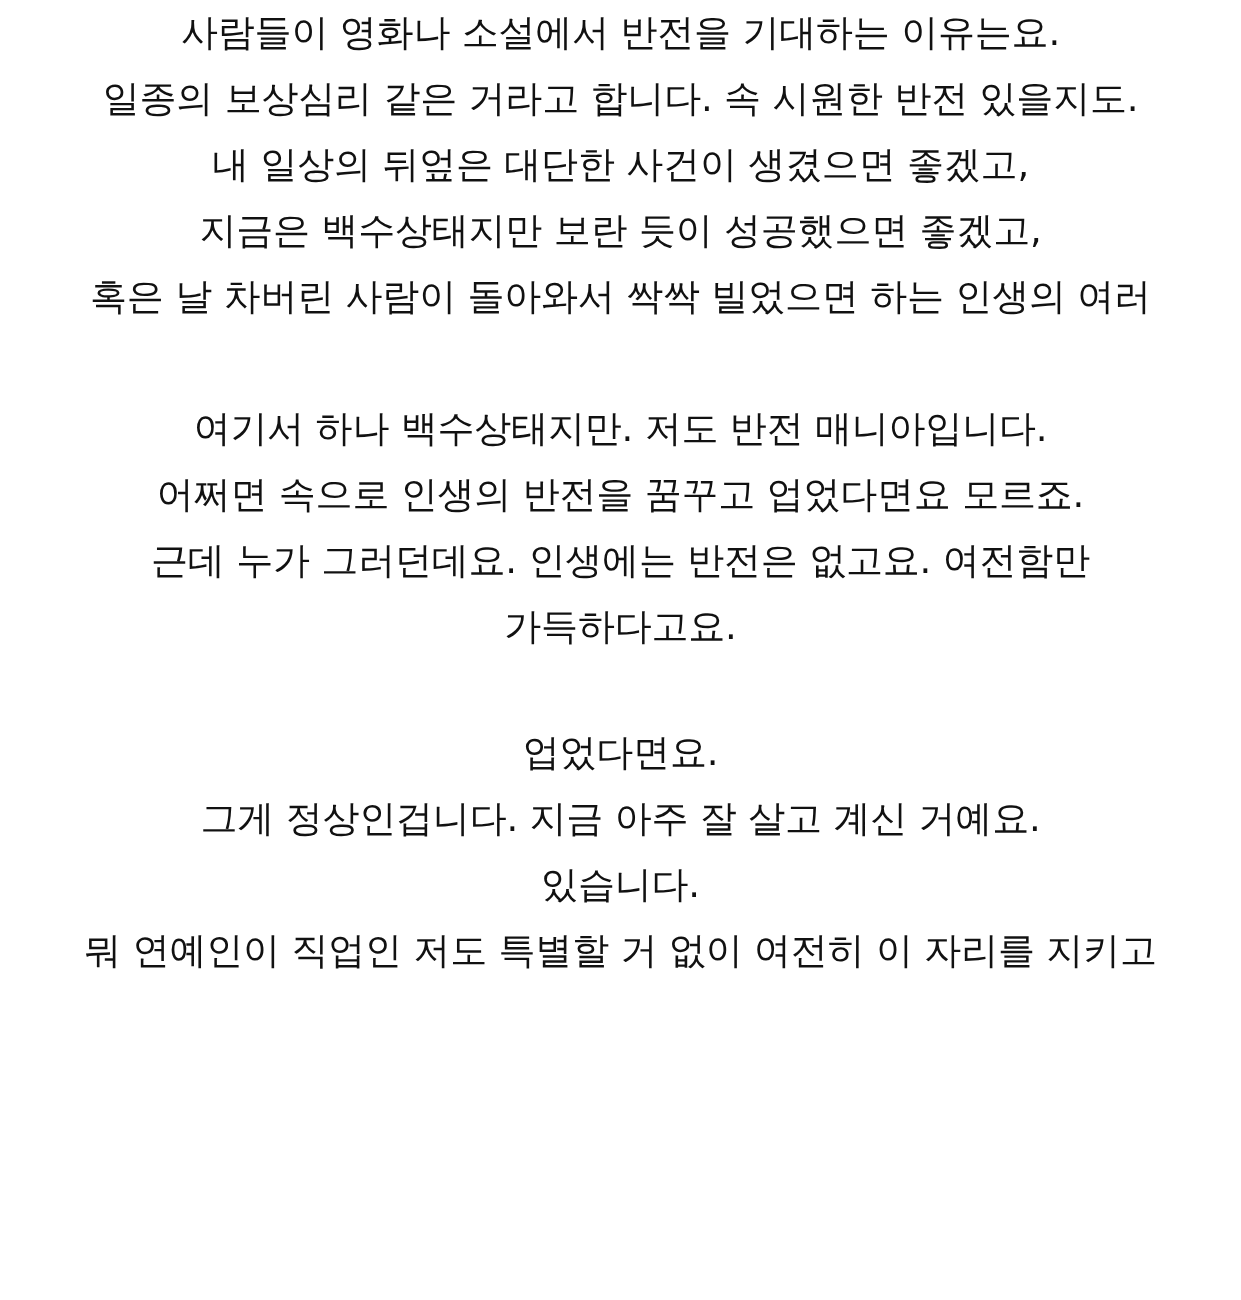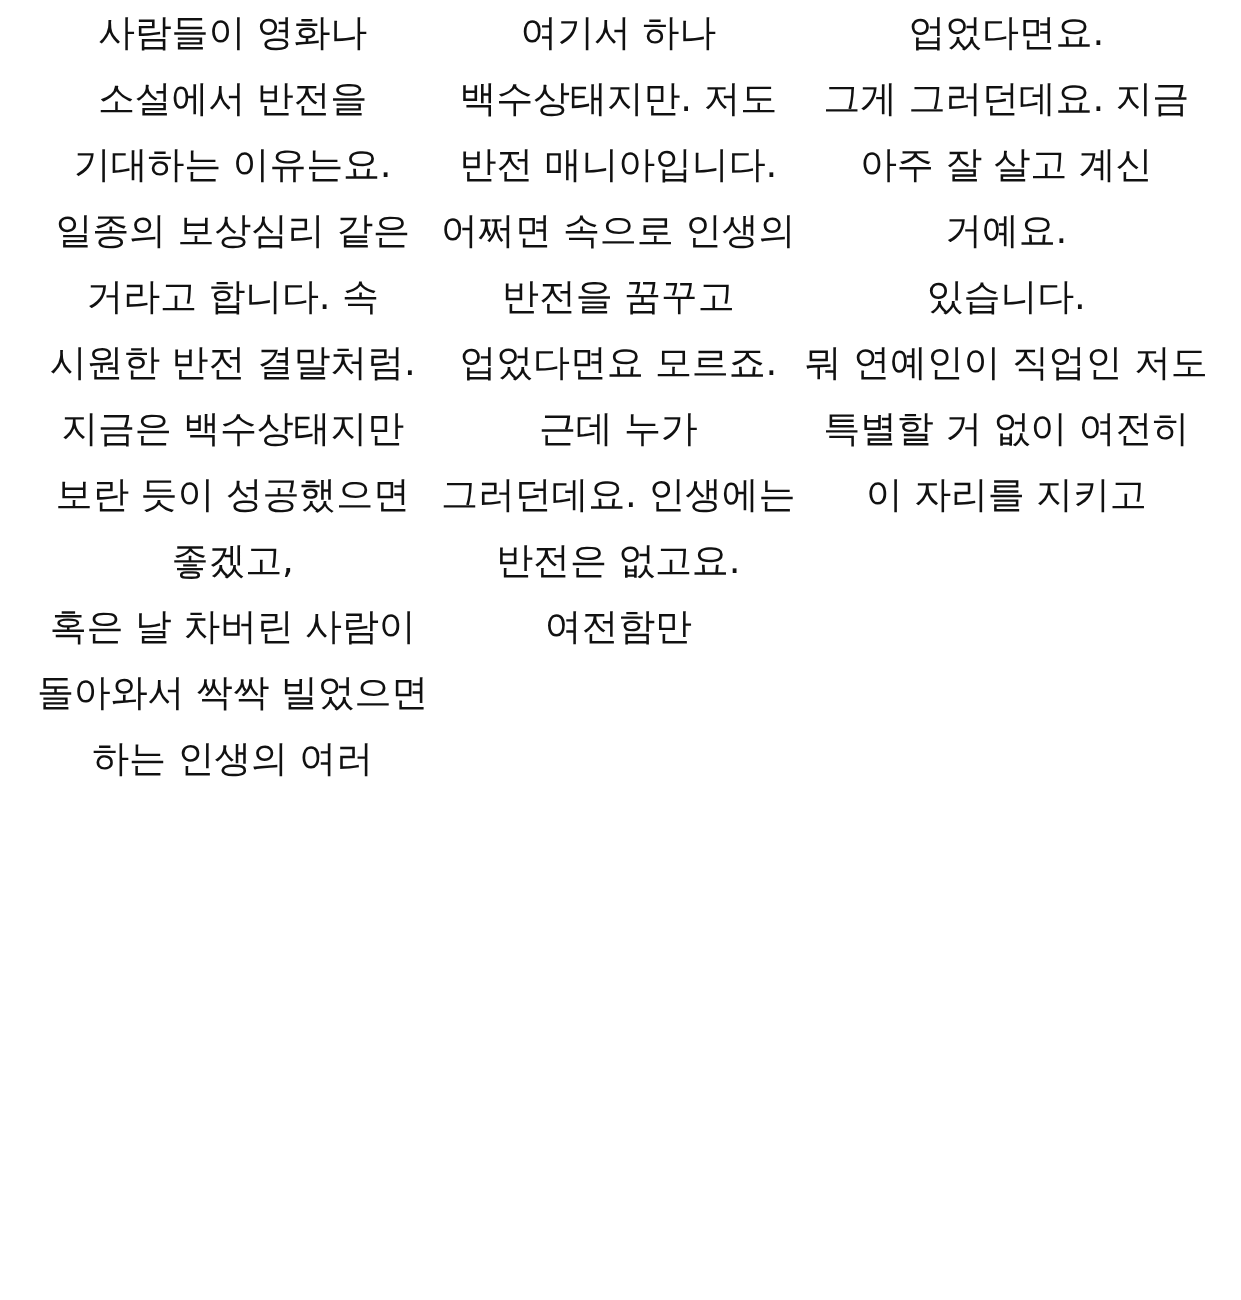--- a/index.html
+++ b/index.html
@@ -13,20 +13,21 @@
     min-height: 1300px;
     font-family: "DejaVu Sans", "Liberation Sans", sans-serif;
     color: #111111;
   }
   .page {
     width: 1241px;
     min-height: 1300px;
     box-sizing: border-box;
     padding: 0 28px;
     display: flex;
+    flex-direction: column;
     justify-content: flex-start;
   }
   .paragraph {
     text-align: center;
   }
   .line {
     display: block;
     text-align: center;
     font-size: 37px;
     line-height: 66px;
@@ -44,35 +45,37 @@
     height: 60px;
   }
 </style>
 </head>
 <body>
 
 <div class="page">
 
   <div class="paragraph">
     <span class="line">사람들이 영화나 소설에서 반전을 기대하는 이유는요.</span>
-    <span class="line">일종의 보상심리 같은 거라고 합니다. 속 시원한 반전 결말처럼.</span>
+    <span class="line">일종의 보상심리 같은 거라고 합니다. 속 시원한 반전 있을지도.</span>
+    <span class="line">내 일상의 뒤엎은 대단한 사건이 생겼으면 좋겠고,</span>
     <span class="line">지금은 백수상태지만 보란 듯이 성공했으면 좋겠고,</span>
     <span class="line">혹은 날 차버린 사람이 돌아와서 싹싹 빌었으면 하는 인생의 여러</span>
   </div>
 
   <span class="spacer"></span>
 
   <div class="paragraph">
     <span class="line">여기서 하나 백수상태지만. 저도 반전 매니아입니다.</span>
     <span class="line">어쩌면 속으로 인생의 반전을 꿈꾸고 업었다면요 모르죠.</span>
     <span class="line">근데 누가 그러던데요. 인생에는 반전은 없고요. 여전함만</span>
+    <span class="line">가득하다고요.</span>
   </div>
 
   <span class="spacer-small"></span>
 
   <div class="paragraph">
     <span class="line">업었다면요.</span>
-    <span class="line">그게 그러던데요. 지금 아주 잘 살고 계신 거예요.</span>
+    <span class="line">그게 정상인겁니다. 지금 아주 잘 살고 계신 거예요.</span>
     <span class="line">있습니다.</span>
     <span class="line">뭐 연예인이 직업인 저도 특별할 거 없이 여전히 이 자리를 지키고</span>
   </div>
 
 </div>
 
 </body></html>

